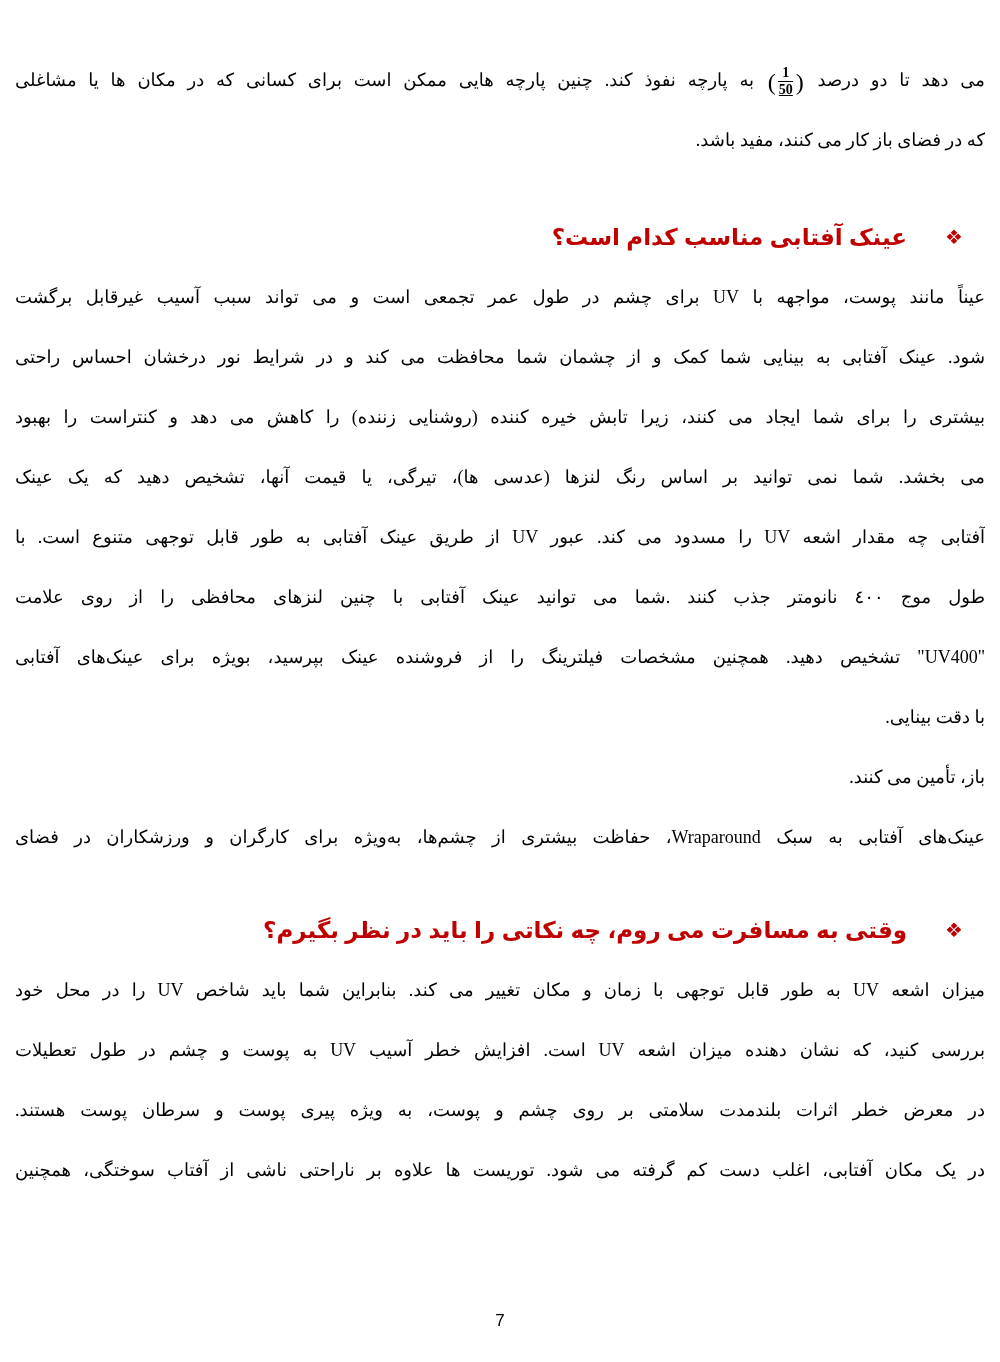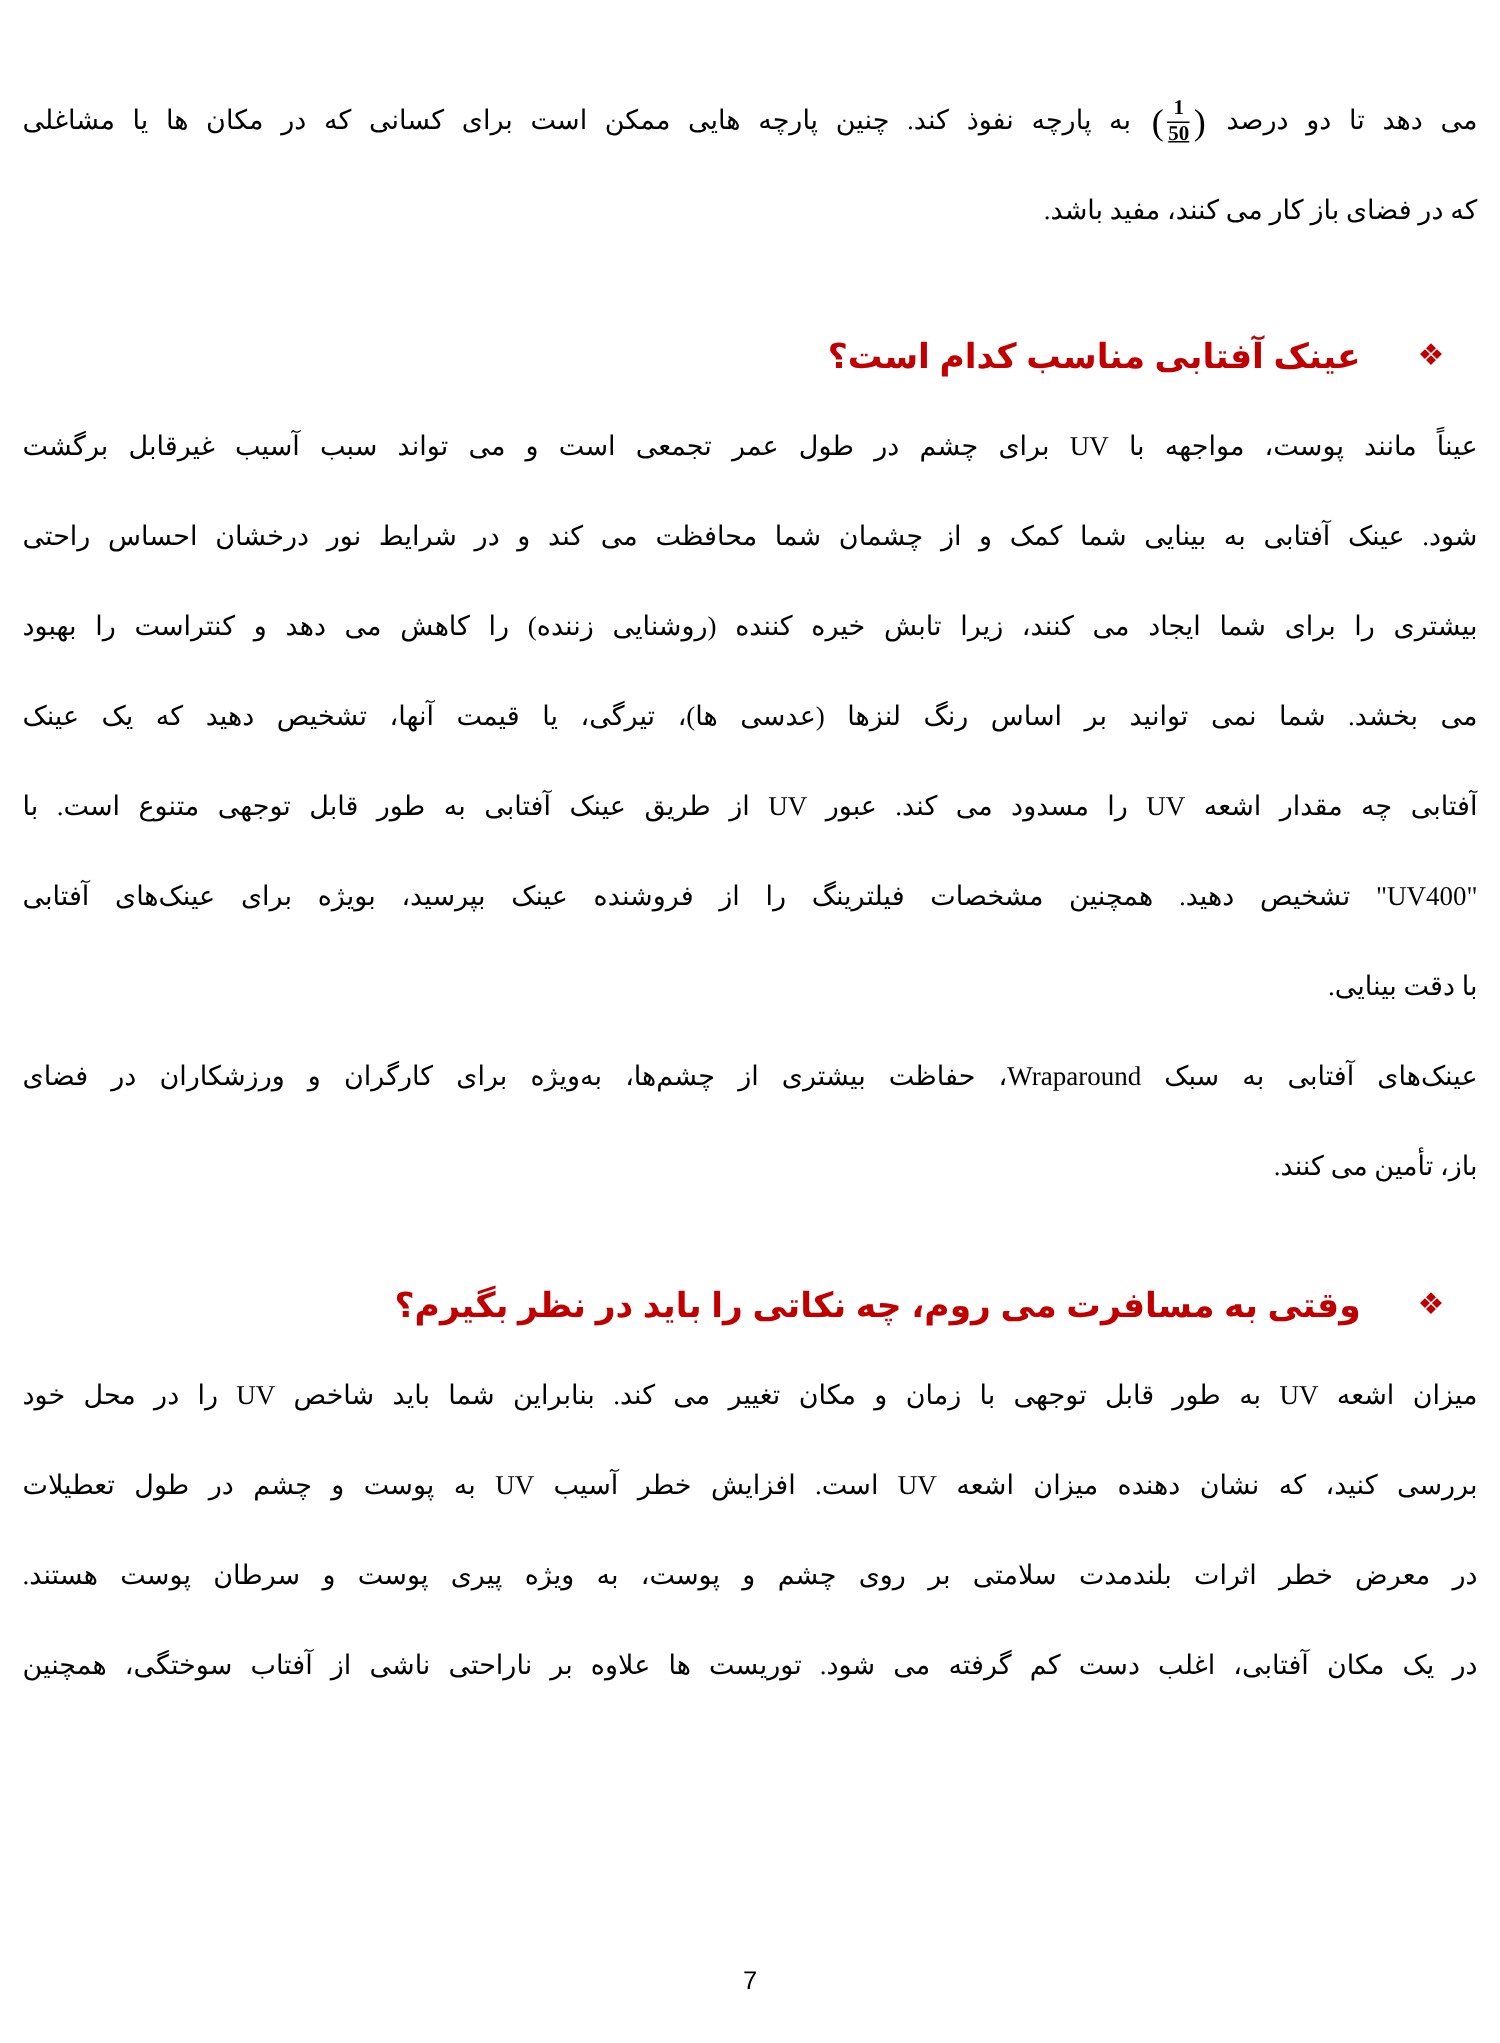--- a/index.html
+++ b/index.html
@@ -99,25 +99,26 @@
       <span class="bullet">❖</span>
       <span class="htext">عینک آفتابی مناسب کدام است؟</span>
     </div>
 
     <div class="line">عیناً مانند پوست، مواجهه با UV برای چشم در طول عمر تجمعی است و می تواند سبب آسیب غیرقابل برگشت</div>
     <div class="line">شود. عینک آفتابی به بینایی شما کمک و از چشمان شما محافظت می کند و در شرایط نور درخشان احساس راحتی</div>
     <div class="line">بیشتری را برای شما ایجاد می کنند، زیرا تابش خیره کننده (روشنایی زننده) را کاهش می دهد و کنتراست را بهبود</div>
     <div class="line">می بخشد. شما نمی توانید بر اساس رنگ لنزها (عدسی ها)، تیرگی، یا قیمت آنها، تشخیص دهید که یک عینک</div>
     <div class="line">آفتابی چه مقدار اشعه UV را مسدود می کند. عبور UV از طریق عینک آفتابی به طور قابل توجهی متنوع است. با</div>
 
+    <div class="line">طول موج ٤٠٠ نانومتر جذب کنند .شما می توانید عینک آفتابی با چنین لنزهای محافظی را از روی علامت</div>
     <div class="line">"UV400" تشخیص دهید. همچنین مشخصات فیلترینگ را از فروشنده عینک بپرسید، بویژه برای عینک‌های آفتابی</div>
     <div class="line last">با دقت بینایی.</div>
 
+    <div class="line last">باز، تأمین می کنند.</div>
     <div class="line">عینک‌های آفتابی به سبک Wraparound، حفاظت بیشتری از چشم‌ها، به‌ویژه برای کارگران و ورزشکاران در فضای</div>
-    <div class="line last">باز، تأمین می کنند.</div>
 
     <div class="heading h2">
       <span class="bullet">❖</span>
       <span class="htext">وقتی به مسافرت می روم، چه نکاتی را باید در نظر بگیرم؟</span>
     </div>
 
     <div class="line">میزان اشعه  UV به طور قابل توجهی با زمان و مکان تغییر می کند. بنابراین شما باید شاخص UV را در محل خود</div>
     <div class="line">بررسی کنید، که نشان دهنده میزان اشعه UV است. افزایش خطر آسیب UV به پوست و چشم در طول تعطیلات</div>
     <div class="line">در معرض خطر اثرات بلندمدت سلامتی بر روی چشم و پوست، به ویژه پیری پوست و سرطان پوست هستند.</div>
     <div class="line">در یک مکان آفتابی، اغلب دست کم گرفته می شود. توریست ها علاوه بر ناراحتی ناشی از آفتاب سوختگی، همچنین</div>

